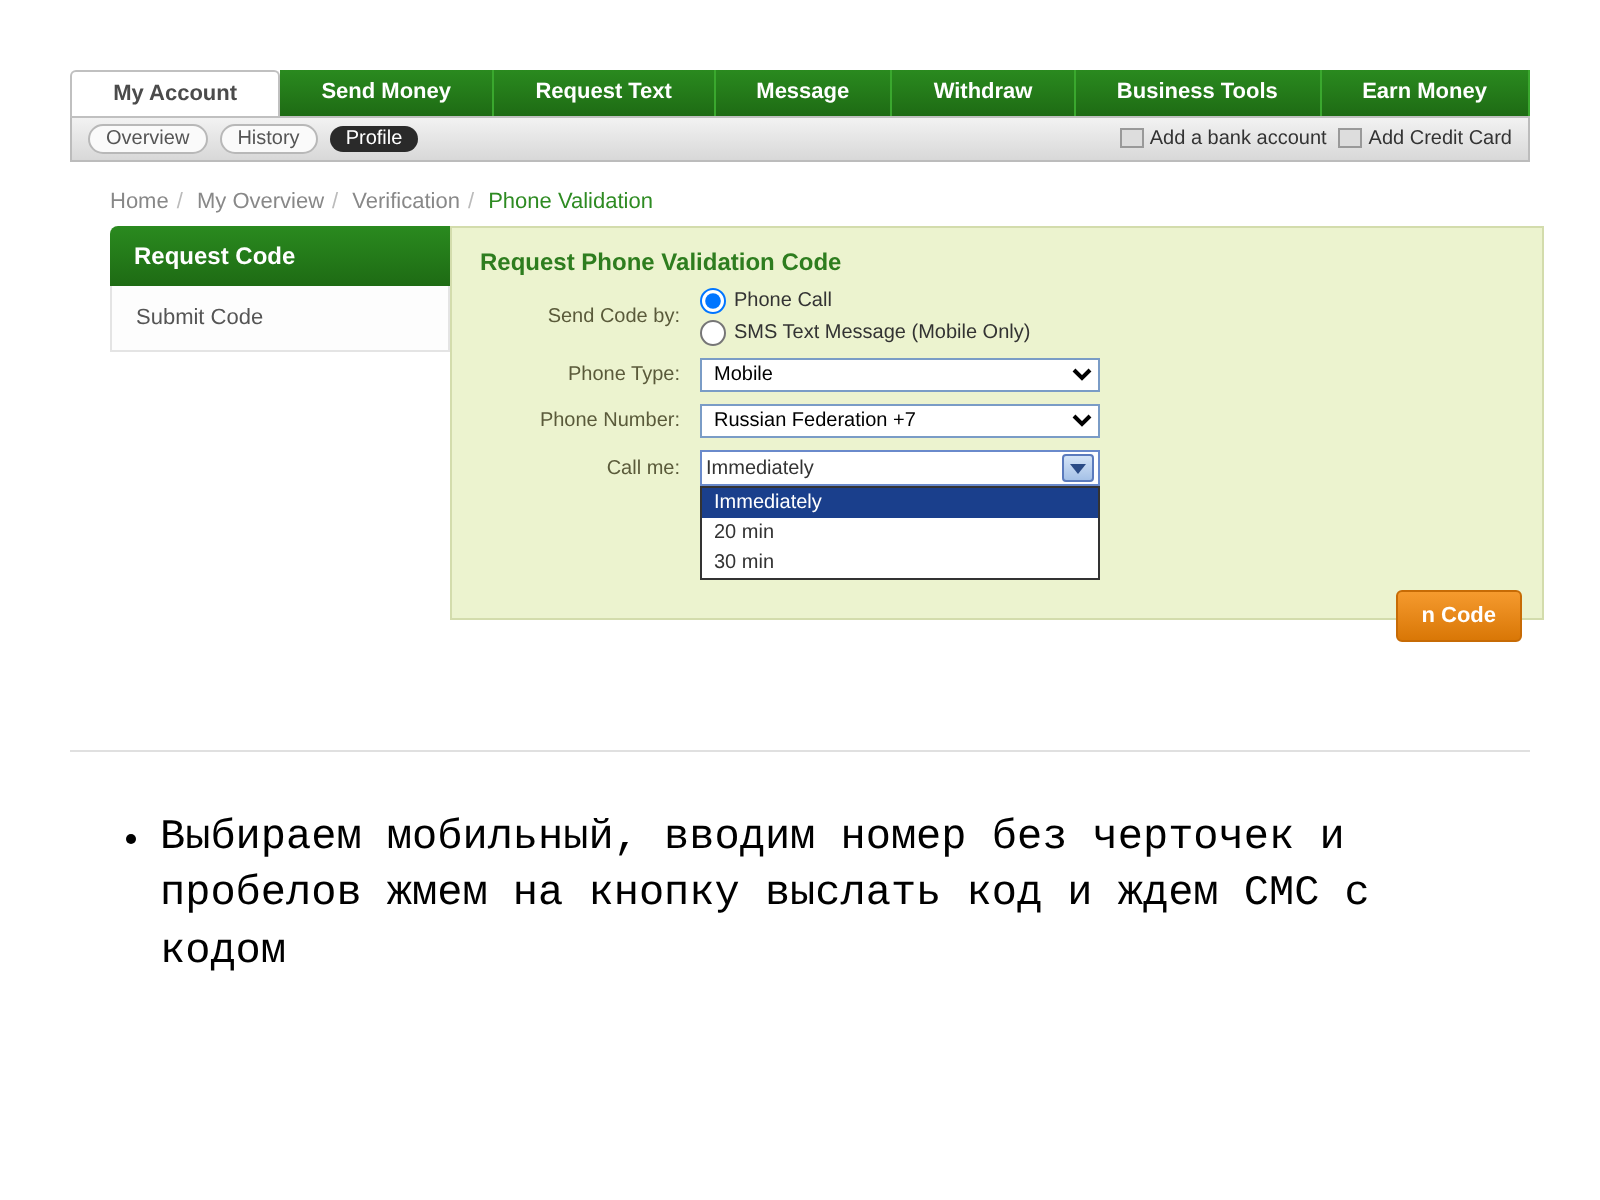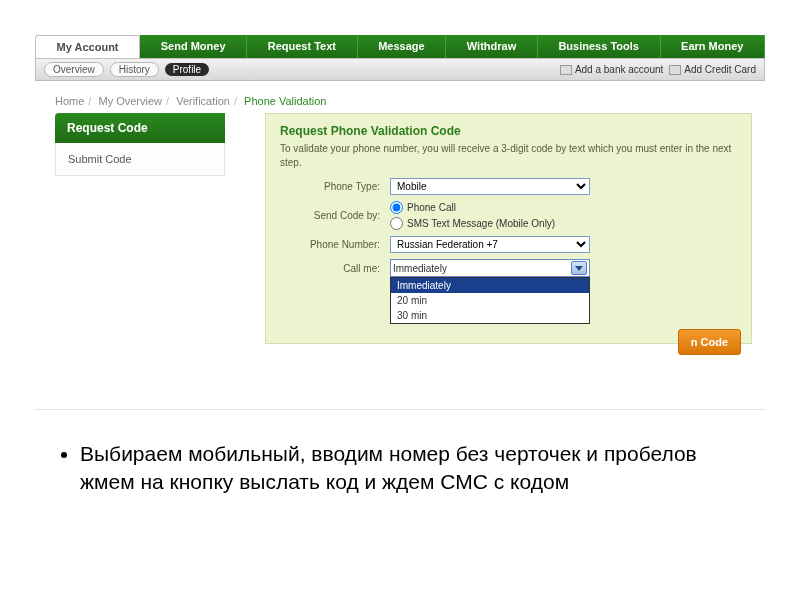--- a/index.html
+++ b/index.html
@@ -5,26 +5,26 @@
   * { box-sizing: border-box; margin: 0; padding: 0; }
   body { font-family: Verdana, Arial, sans-serif; font-size: 11px; background: #fff; color: #333; }
   .page { width: 800px; height: 600px; position: relative; overflow: hidden; }
   .topnav { display: flex; background: #fff; margin: 35px 35px 0 35px; border-bottom: 1px solid #c0c0c0; }
   .topnav .tab { flex: 1 0 auto; text-align: center; background: linear-gradient(#2a8a1f,#1e6b14); color: #fff; font-size: 11px; font-weight: bold; padding: 5px 8px; border-right: 1px solid #3aa82e; cursor: pointer; }
   .topnav .tab.active { background: #fff; color: #4b4b4b; border: 1px solid #c0c0c0; border-bottom: none; border-top-left-radius: 3px; border-top-right-radius: 3px; }
   .subbar { display: flex; align-items: center; background: linear-gradient(#f2f2f2,#d8d8d8); border: 1px solid #bcbcbc; border-top: none; margin: 0 35px; padding: 3px 8px; font-size: 10px; }
   .pill { background: #fafafa; border: 1px solid #b8b8b8; border-radius: 8px; padding: 1px 8px; margin-right: 6px; color: #555; cursor: pointer; }
   .pill.dark { background: #2a2a2a; color: #fff; border: none; }
   .spacer { flex: 1; }
-  .sublink { color: #333; margin-left: 6px; cursor: pointer; display: flex; align-items: center; gap: 3px; }
+  .sublink { color: #333; margin-left: 6px; cursor: pointer; display: flex; align-items: flex-start; gap: 3px; }
   .crumbs { margin: 14px 35px 6px 55px; font-size: 11px; color: #888; }
   .crumbs .sep { margin: 0 4px; color: #bbb; }
   .crumbs .cur { color: #2e8b22; }
   .crumbs span { cursor: pointer; }
-  .main { display: flex; margin: 3px 48px 0 55px; position: relative; gap: 40px; }
+  .main { display: flex; margin: 3px 28px 0 55px; position: relative; }
   .leftcol { width: 170px; }
   .lefthead { background: linear-gradient(#2a8a1f,#1e6b14); color: #fff; font-weight: bold; padding: 8px 12px; font-size: 12px; border-top-left-radius: 4px; }
   .leftitem { background: #fdfdfd; border: 1px solid #e4e4e4; border-top: none; padding: 10px 12px; color: #555; cursor: pointer; }
   .panel { flex: 1; background: #ecf3cf; border: 1px solid #d3dcac; padding: 10px 14px 60px 14px; position: relative; }
   .ptitle { color: #2e7d1f; font-weight: bold; font-size: 12px; margin-bottom: 4px; }
   .pdesc { color: #5a5a3a; font-size: 10px; line-height: 1.4; margin-bottom: 8px; }
   .frow { display: flex; align-items: center; margin: 6px 0; font-size: 10px; }
   .flabel { width: 110px; text-align: right; color: #5a5a3a; padding-right: 10px; }
   .fctrl { flex: 1; display: flex; flex-direction: column; gap: 3px; }
   .radio-row { display: flex; align-items: center; gap: 4px; color: #333; }
@@ -32,21 +32,21 @@
   .num-input { width: 200px; background: #feffcf; border: 1px solid #b7bc5e; font-size: 10px; padding: 2px; }
   .dropdown { width: 200px; position: relative; }
   .ddhead { display: flex; align-items: center; justify-content: space-between; background: #fff; border: 1px solid #6a8acb; padding: 1px 2px; font-size: 10px; }
   .ddbtn { width: 16px; height: 14px; background: linear-gradient(#d4e4f7,#a5c1e7); border: 1px solid #5b7bbd; border-radius: 2px; display: flex; align-items: center; justify-content: center; }
   .ddbtn::after { content: ""; border-left: 4px solid transparent; border-right: 4px solid transparent; border-top: 5px solid #2a4b86; }
   .ddlist { position: absolute; top: 18px; left: 0; width: 100%; background: #fff; border: 1px solid #333; z-index: 20; }
   .dditem { padding: 2px 6px; font-size: 10px; color: #333; cursor: pointer; }
   .dditem.sel-row { background: #1a3f8c; color: #fff; }
   .btn-code { position: absolute; right: 10px; bottom: -12px; top: auto; background: linear-gradient(#f59a2e,#d97706); color: #fff; border-radius: 3px; padding: 6px 12px; font-size: 11px; font-weight: bold; cursor: pointer; border: 1px solid #c76b05; z-index: 5; }
   .divider { border: none; border-top: 1px solid #e0e0e0; margin: 65px 35px 0 35px; }
-  .bullets { margin: 30px 60px 0 80px; font-family: Liberation Sans, sans-serif; font-size: 21px; color: #000; line-height: 1.35; }
+  .bullets { margin: 30px 60px 0 80px; font-family: Liberation Mono, monospace; font-size: 21px; color: #000; line-height: 1.35; }
   .bullets li { list-style: disc; }
   .mini-icon { width: 12px; height: 10px; background: #ddd; border: 1px solid #999; display: inline-block; }
 </style>
 </head>
 <body>
 
 <div class="page">
 
   <div class="topnav">
     <div class="tab active">My Account</div>
@@ -81,42 +81,41 @@
   </div>
 
   <div class="main">
     <div class="leftcol">
       <div class="lefthead">Request Code</div>
       <div class="leftitem">Submit Code</div>
     </div>
 
     <div class="panel">
       <div class="ptitle">Request Phone Validation Code</div>
-      <div class="pdesc">To validate your phone number, you will receive a 3-digit code by text which you must enter in the next step.</div>
-
-      <div class="frow">
-        <div class="flabel">Phone Type:</div>
-        <div class="fctrl">
-          <select class="sel">
-            <option>Mobile</option>
-          </select>
-        </div>
-      </div>
 
       <div class="frow">
         <div class="flabel">Send Code by:</div>
         <div class="fctrl">
           <label class="radio-row">
             <input type="radio" checked="" style="">
             <span>Phone Call</span>
           </label>
           <label class="radio-row">
             <input type="radio" style="">
             <span>SMS Text Message (Mobile Only)</span>
           </label>
+        </div>
+      </div>
+
+      <div class="frow">
+        <div class="flabel">Phone Type:</div>
+        <div class="fctrl">
+          <select class="sel">
+            <option>Mobile</option>
+          </select>
         </div>
       </div>
 
       <div class="frow">
         <div class="flabel">Phone Number:</div>
         <div class="fctrl">
           <select class="sel">
             <option>Russian Federation +7</option>
           </select>
         </div>

